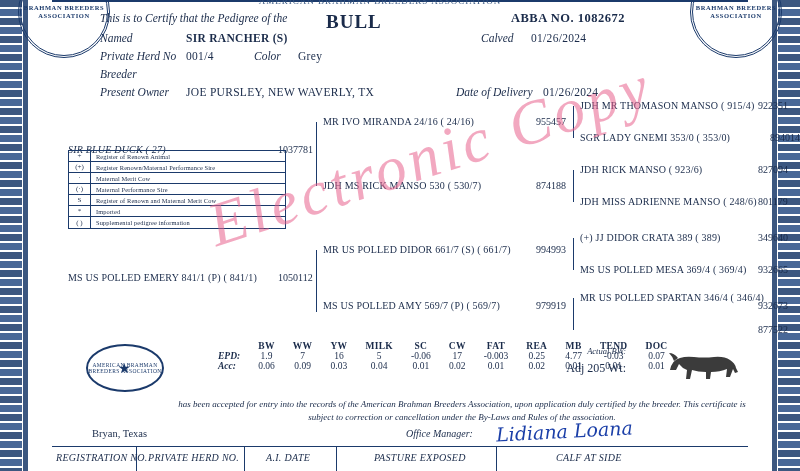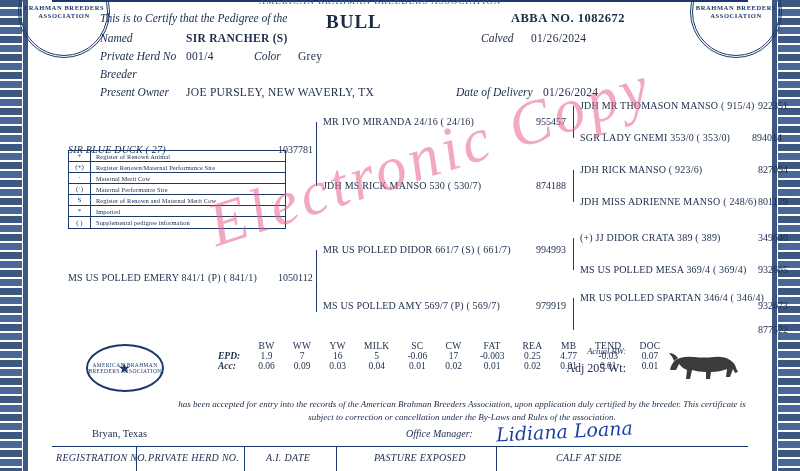--- a/index.html
+++ b/index.html
@@ -52,21 +52,21 @@
   .legend div.lrow:last-child { border-bottom:none; }
   .legend .sym { width:22px; text-align:center; border-right:1px solid #1b3a6b; height:100%;
                  display:flex; align-items:center; justify-content:center; font-size:7px; }
   .legend .txt { padding-left:5px; font-size:6.4px; letter-spacing:.1px; }
 
   
   .epd { position:absolute; left:42px; right:26px; top:341px; height:58px; }
   .epdtable { position:absolute; left:150px; top:0; font-size:9.5px; }
   .epdtable td { padding:0 9px; text-align:center; font-size:9.5px; }
   .epdtable td.k { text-align:left; font-weight:bold; font-style:italic; padding-left:0; }
-  .epd-head td { font-weight:normal; letter-spacing:.3px; }
+  .epd-head td { font-weight:bold; letter-spacing:.3px; }
 
   .aw { position:absolute; right:122px; top:5px; font-size:8.5px; font-style:italic; }
   .aw2 { position:absolute; right:122px; top:20px; font-size:12px; }
 
   
   .bseal { position:absolute; left:60px; top:344px; width:78px; height:48px; border:2px solid #1b3a6b;
            border-radius:50%/50%; display:flex; align-items:center; justify-content:center;
            font-size:5.5px; color:#1b3a6b; text-align:center; letter-spacing:.4px; }
   .bstar { position:absolute; left:92px; top:360px; font-size:14px; color:#1b3a6b; }
 
@@ -145,21 +145,21 @@
 
     <div class="pline" style="left:255px; top:148px;">MR US POLLED DIDOR 661/7 (S) ( 661/7)</div>
     <div class="pnum" style="left:468px; top:148px;">994993</div>
 
     <div class="pline" style="left:255px; top:204px;">MS US POLLED AMY 569/7 (P) ( 569/7)</div>
     <div class="pnum" style="left:468px; top:204px;">979919</div>
 
     <div class="pline" style="left:512px; top:4px;">JDH MR THOMASON MANSO ( 915/4)</div>
     <div class="pnum" style="left:690px; top:4px;">922351</div>
     <div class="pline" style="left:512px; top:36px;">SGR LADY GNEMI 353/0 ( 353/0)</div>
-    <div class="pnum" style="left:684px; top:36px;text-align:center;">894014</div>
+    <div class="pnum" style="left:702px; top:36px;text-align:center;">894014</div>
     <div class="pline" style="left:512px; top:68px;">JDH RICK MANSO ( 923/6)</div>
     <div class="pnum" style="left:690px; top:68px;">827094</div>
     <div class="pline" style="left:512px; top:100px;">JDH MISS ADRIENNE MANSO ( 248/6)</div>
     <div class="pnum" style="left:690px; top:100px;">801179</div>
     <div class="pline" style="left:512px; top:136px;">(+) JJ DIDOR CRATA 389 ( 389)</div>
     <div class="pnum" style="left:690px; top:136px;">349640</div>
     <div class="pline" style="left:512px; top:168px;">MS US POLLED MESA 369/4 ( 369/4)</div>
     <div class="pnum" style="left:690px; top:168px;">932665</div>
     <div class="pline" style="left:512px; top:196px;">MR US POLLED SPARTAN 346/4 ( 346/4)</div>
     <div class="pnum" style="left:690px; top:204px;">932673</div>

